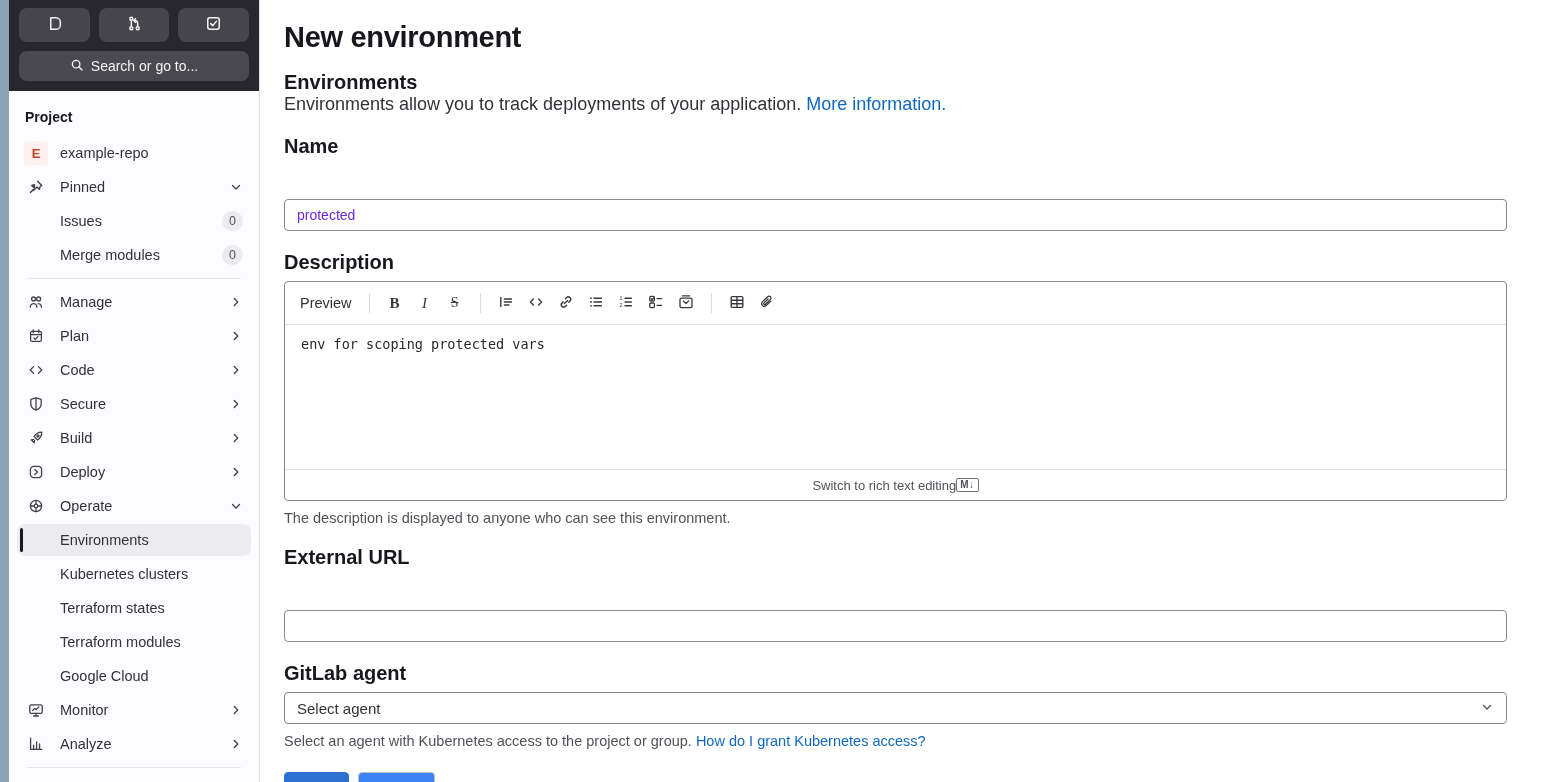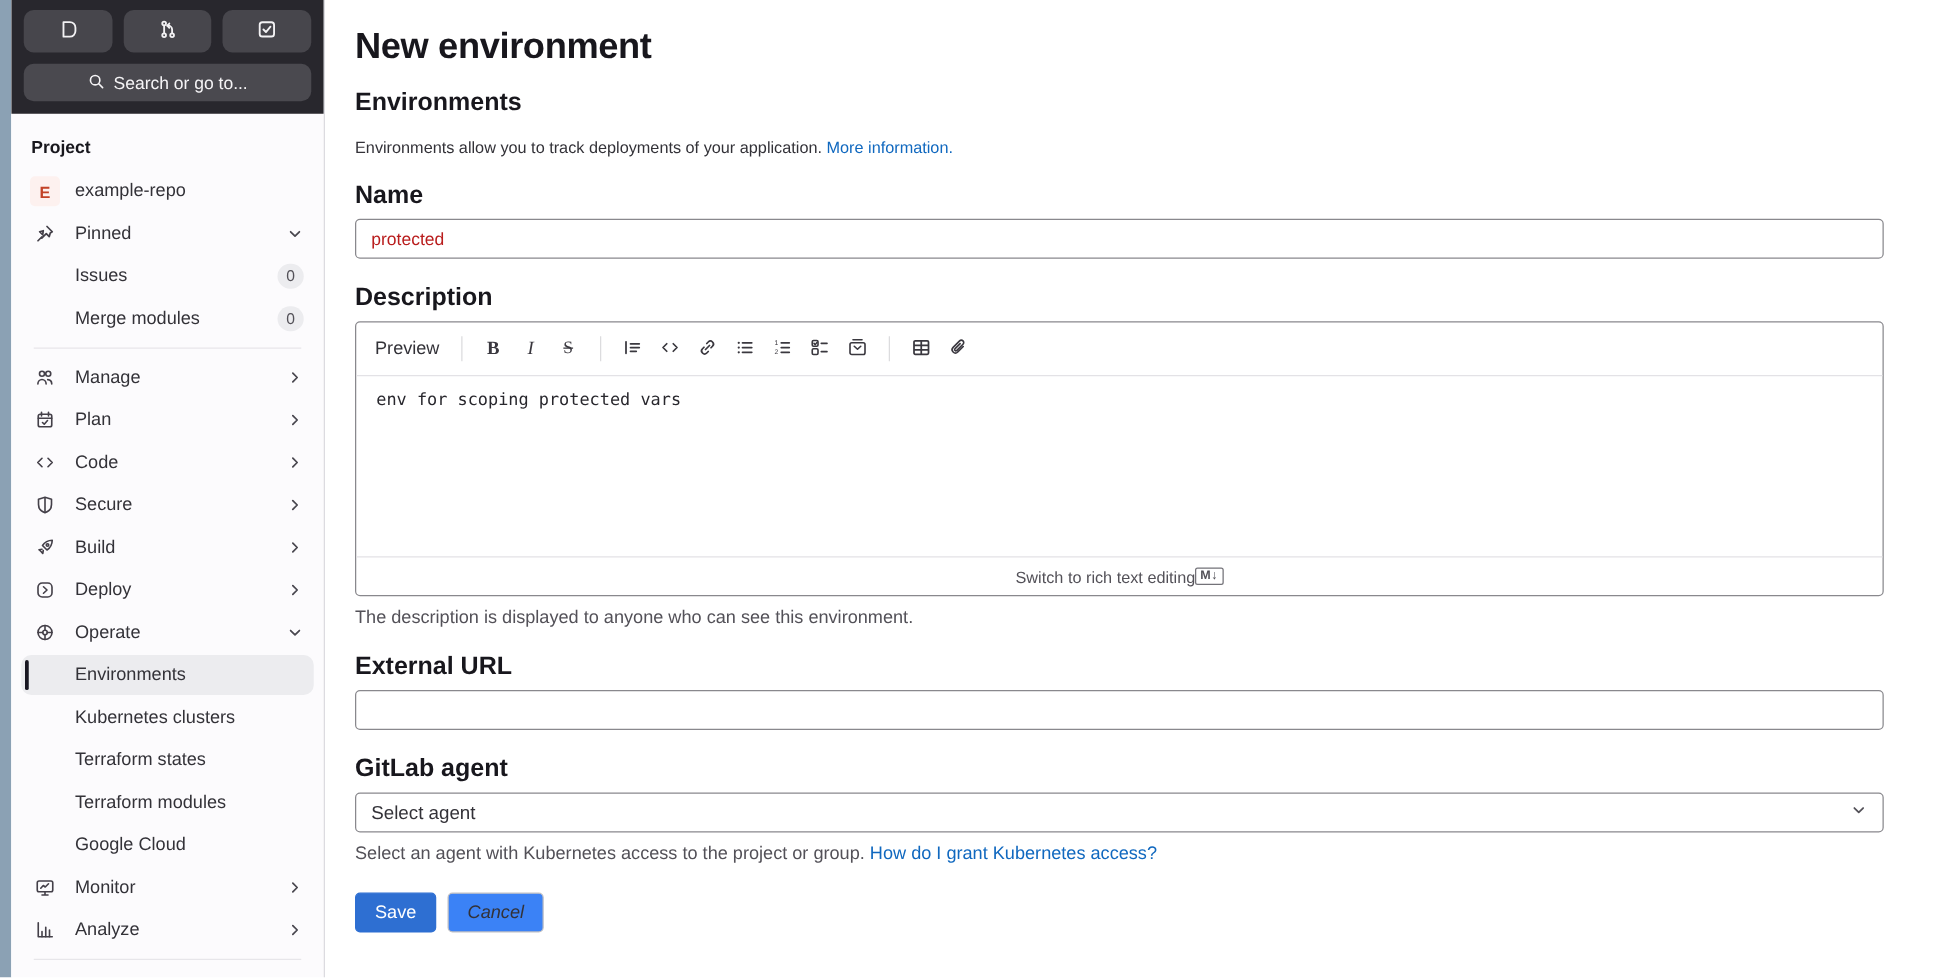--- a/index.html
+++ b/index.html
@@ -48,26 +48,26 @@
   .avatar { width:24px; height:24px; flex:none; border-radius:4px; background:#fdf1ef;
             color:#c24328; font-weight:700; font-size:13px; display:flex;
             align-items:center; justify-content:center; margin-left:-4px; }
   .avatar + .lbl { margin-left:12px; }
   .divider { height:1px; background:#e7e6ea; margin:7px 10px; }
 
   
   .main { flex:1; padding:0 43px 0 24px; overflow:hidden; }
   h1.page-title { font-size:29px; font-weight:700; color:#18171d; margin-top:21px; letter-spacing:-0.3px; }
   h2.section-title { font-size:20px; font-weight:700; color:#18171d; margin-top:17px; }
-  .intro { margin-top:16px; font-size:13px; color:#333238; }
+  .intro { font-size:18px; color:#333238; }
   a.link { color:#1068bf; text-decoration:none; cursor:pointer; }
   .field-label { display:block; font-weight:700; font-size:20px; color:#18171d; margin:20px 0 7px; }
   .text-input { width:100%; height:32px; border:1px solid #89888d; border-radius:4px;
-                padding:0 12px; font-size:14px; color:#b91c1c; background:#fff;
-                font-family:"Liberation Sans", sans-serif; }
+                padding:0 12px; font-size:14px; color:#6d28d9; background:#fff;
+                font-family:"Liberation Sans", sans-serif;margin-top:34px; }
 
   
   .md-editor { border:1px solid #89888d; border-radius:4px; background:#fff; }
   .md-toolbar { display:flex; align-items:center; height:43px; padding:0 13px; gap:2px;
                 border-bottom:1px solid #e3e2e6; }
   .md-preview { background:none; border:none; font-size:14.5px; color:#333238; cursor:pointer;
                 padding:4px 6px 4px 2px; font-family:inherit; }
   .tb-sep { width:1px; height:20px; background:#dcdcde; margin:0 9px; }
   .tb-btn { width:28px; height:28px; border:none; background:none; border-radius:4px;
             display:flex; align-items:center; justify-content:center; color:#3a383f; cursor:pointer; }

